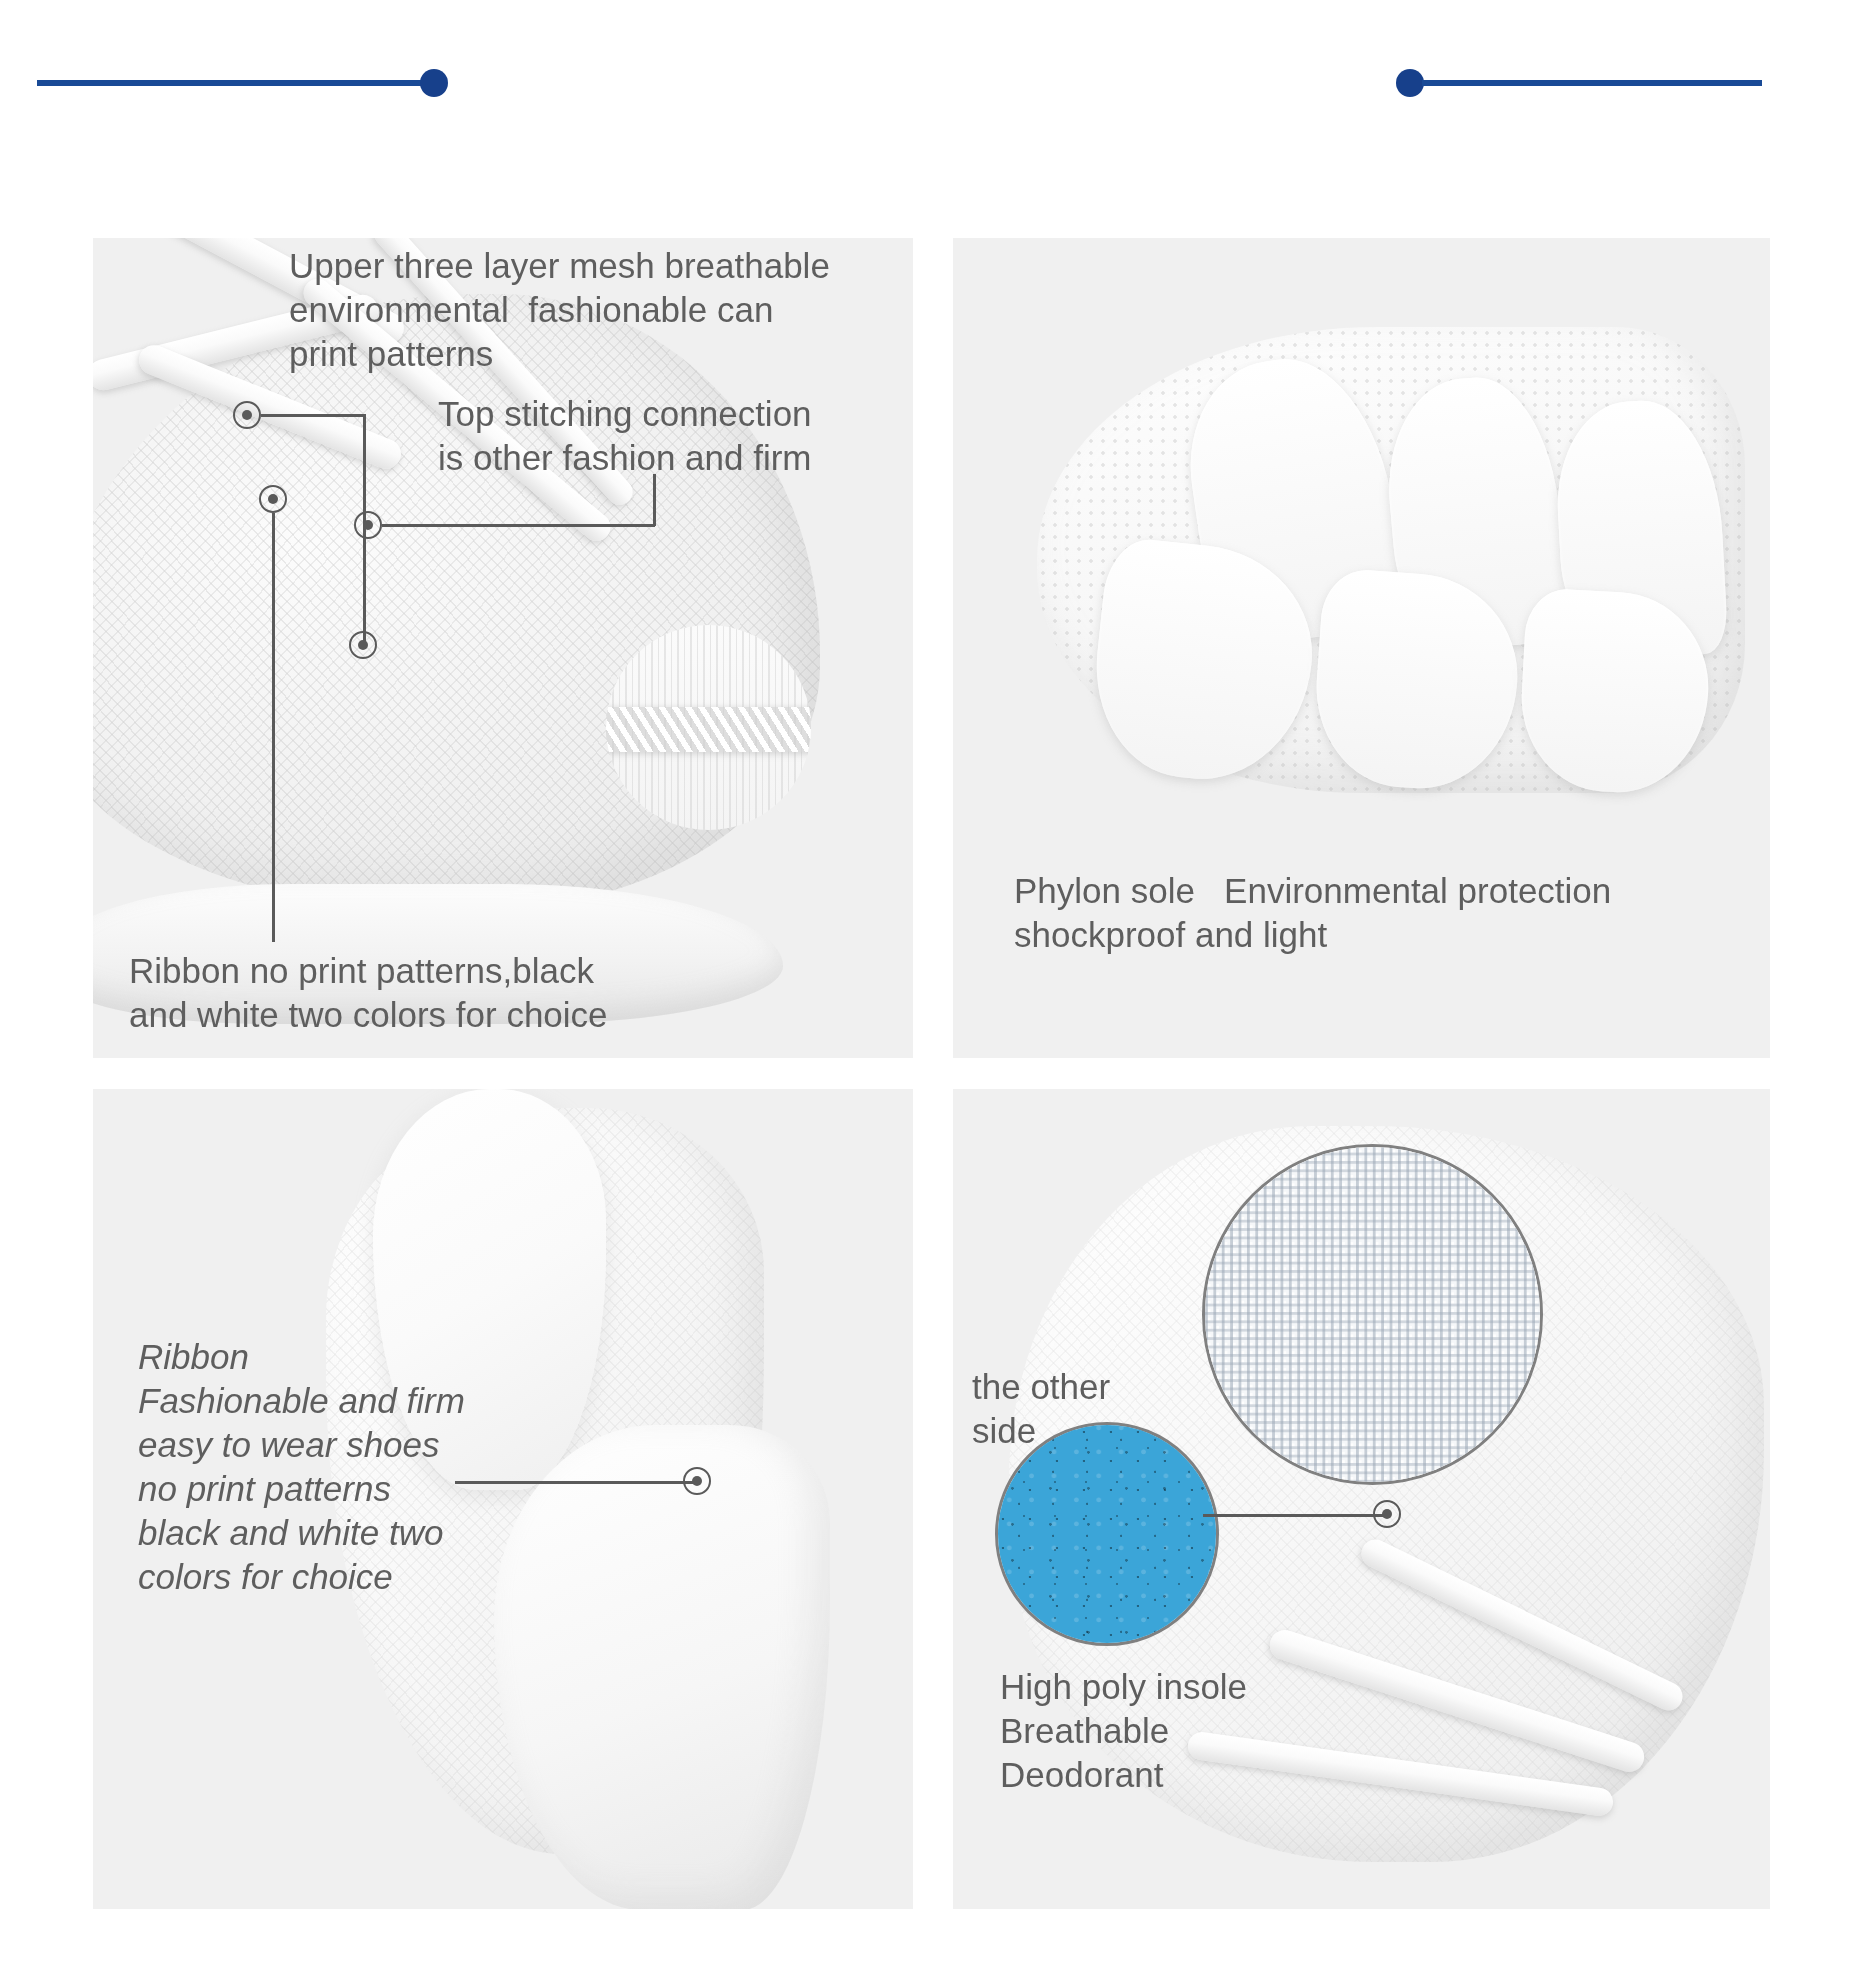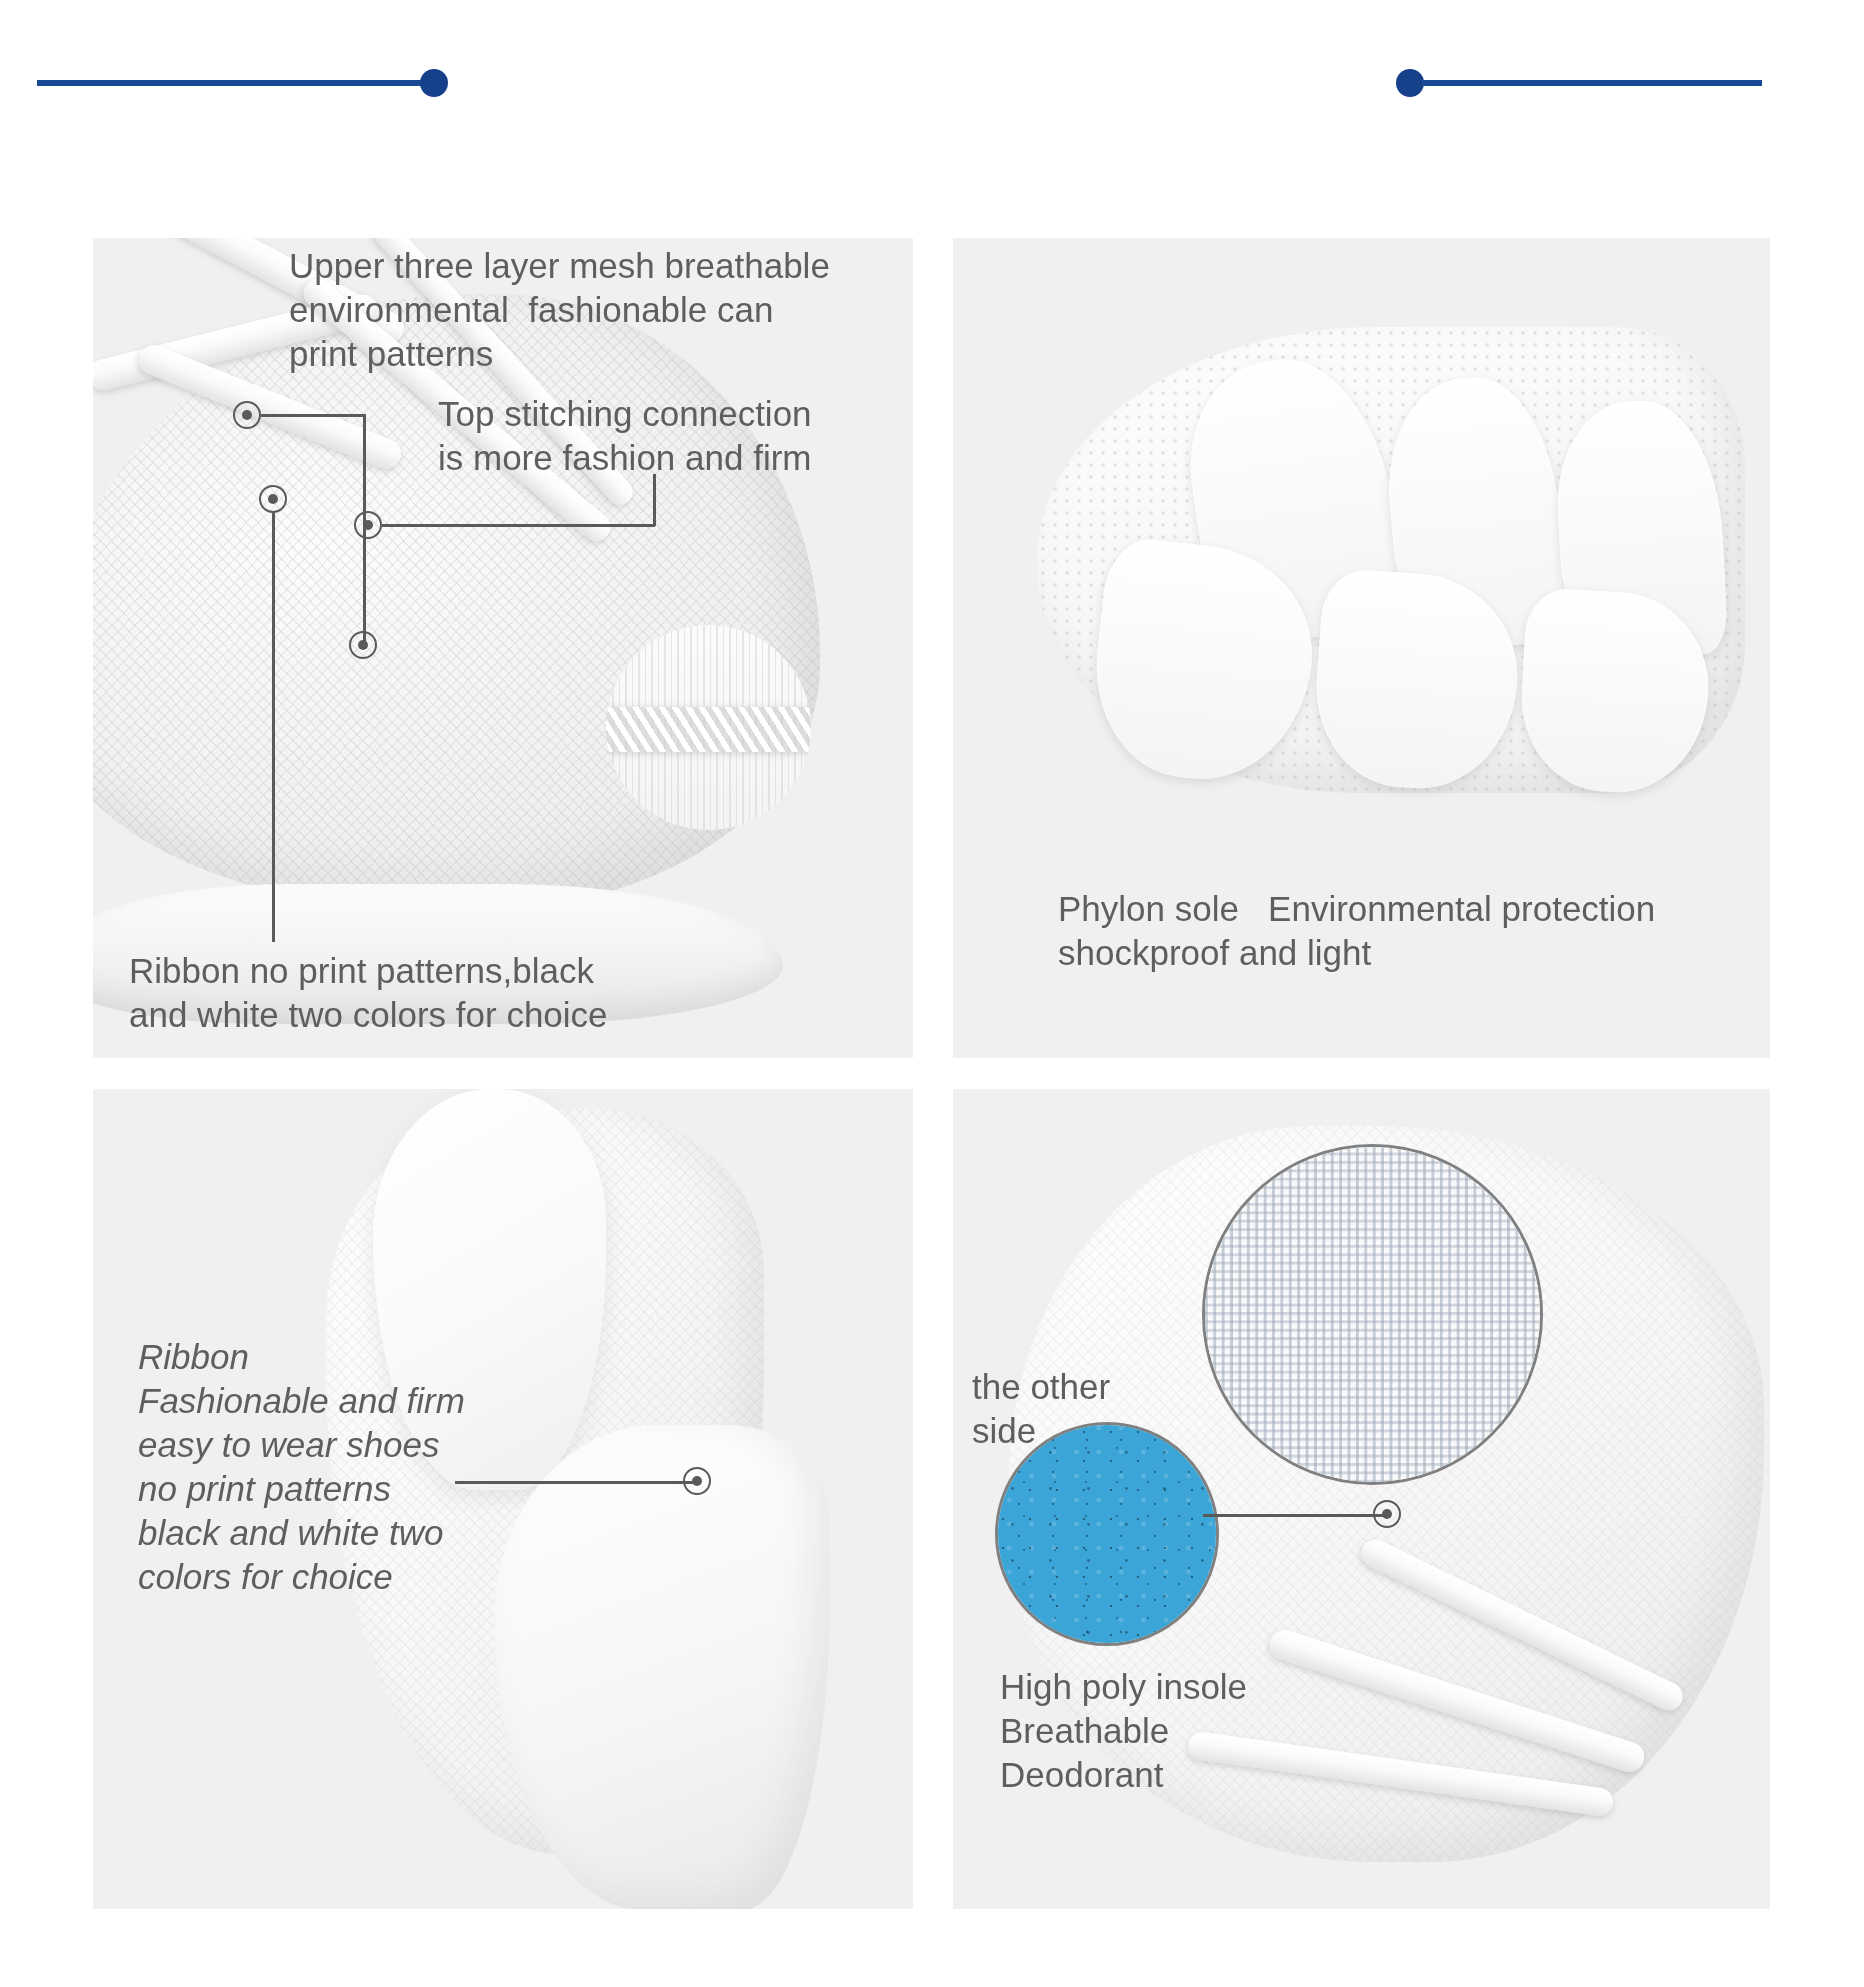--- a/index.html
+++ b/index.html
@@ -262,21 +262,21 @@
   <div class="zoom-circle" style="left:513px;top:387px;width:205px;height:205px;">
     <div class="tex-stitch"></div>
   </div>
 </div>
 
 <div class="callout" style="left:289px; top:244px; width:615px;">Upper three layer mesh breathable
 environmental  fashionable can
 print patterns</div>
 
 <div class="callout" style="left:438px; top:392px; width:485px;">Top stitching connection
-is more fashion and firm</div>
+is other fashion and firm</div>
 
 <div class="callout" style="left:129px; top:949px; width:653px;">Ribbon no print patterns,black
 and white two colors for choice</div>
 
 <div class="marker" style="left:233px; top:401px;"></div>
 <div class="leader h" style="left:261px; top:414px; width:104px;"></div>
 <div class="leader v" style="left:363px; top:414px; height:231px;"></div>
 
 <div class="marker" style="left:259px; top:485px;"></div>
 <div class="leader v" style="left:272px; top:513px; height:429px;"></div>
@@ -295,21 +295,21 @@
 
     <div class="chevron" style="left:242px;top:121px;width:196px;height:280px;border-radius:46% 48% 10% 52%/40% 58% 16% 42%;transform:rotate(-8deg);"></div>
     <div class="chevron" style="left:438px;top:140px;width:168px;height:270px;border-radius:48% 44% 12% 46%/44% 52% 18% 40%;transform:rotate(-5deg);"></div>
     <div class="chevron" style="left:606px;top:163px;width:163px;height:256px;border-radius:46% 46% 14% 48%/42% 54% 18% 40%;transform:rotate(-3deg);"></div>
     <div class="chevron" style="left:144px;top:308px;width:214px;height:233px;border-radius:20% 54% 50% 44%/26% 46% 54% 50%;transform:rotate(6deg);"></div>
     <div class="chevron" style="left:364px;top:336px;width:200px;height:214px;border-radius:22% 52% 48% 44%/24% 48% 52% 48%;transform:rotate(4deg);"></div>
     <div class="chevron" style="left:569px;top:354px;width:186px;height:200px;border-radius:22% 50% 48% 46%/24% 48% 52% 48%;transform:rotate(3deg);"></div>
   </div>
 </div>
 
-<div class="callout" style="left:1014px; top:887px; width:736px;margin-left:44px;">Phylon sole   Environmental protection
+<div class="callout" style="left:1014px; top:869px; width:736px;">Phylon sole   Environmental protection
 shockproof and light</div>
 
 <div class="panel" id="panel-ribbon">
   <div class="art" style="left:0;top:0;width:820px;height:820px;">
     <div class="collar-main">
       <div class="mesh-weave" style="opacity:0.30;"></div>
     </div>
     <div class="collar-tongue"></div>
     <div class="art" style="left:401px;top:336px;width:336px;height:485px;
                 background:linear-gradient(160deg,#FFFFFF 0%,#F6F6F6 55%,#E9E9E9 100%);

